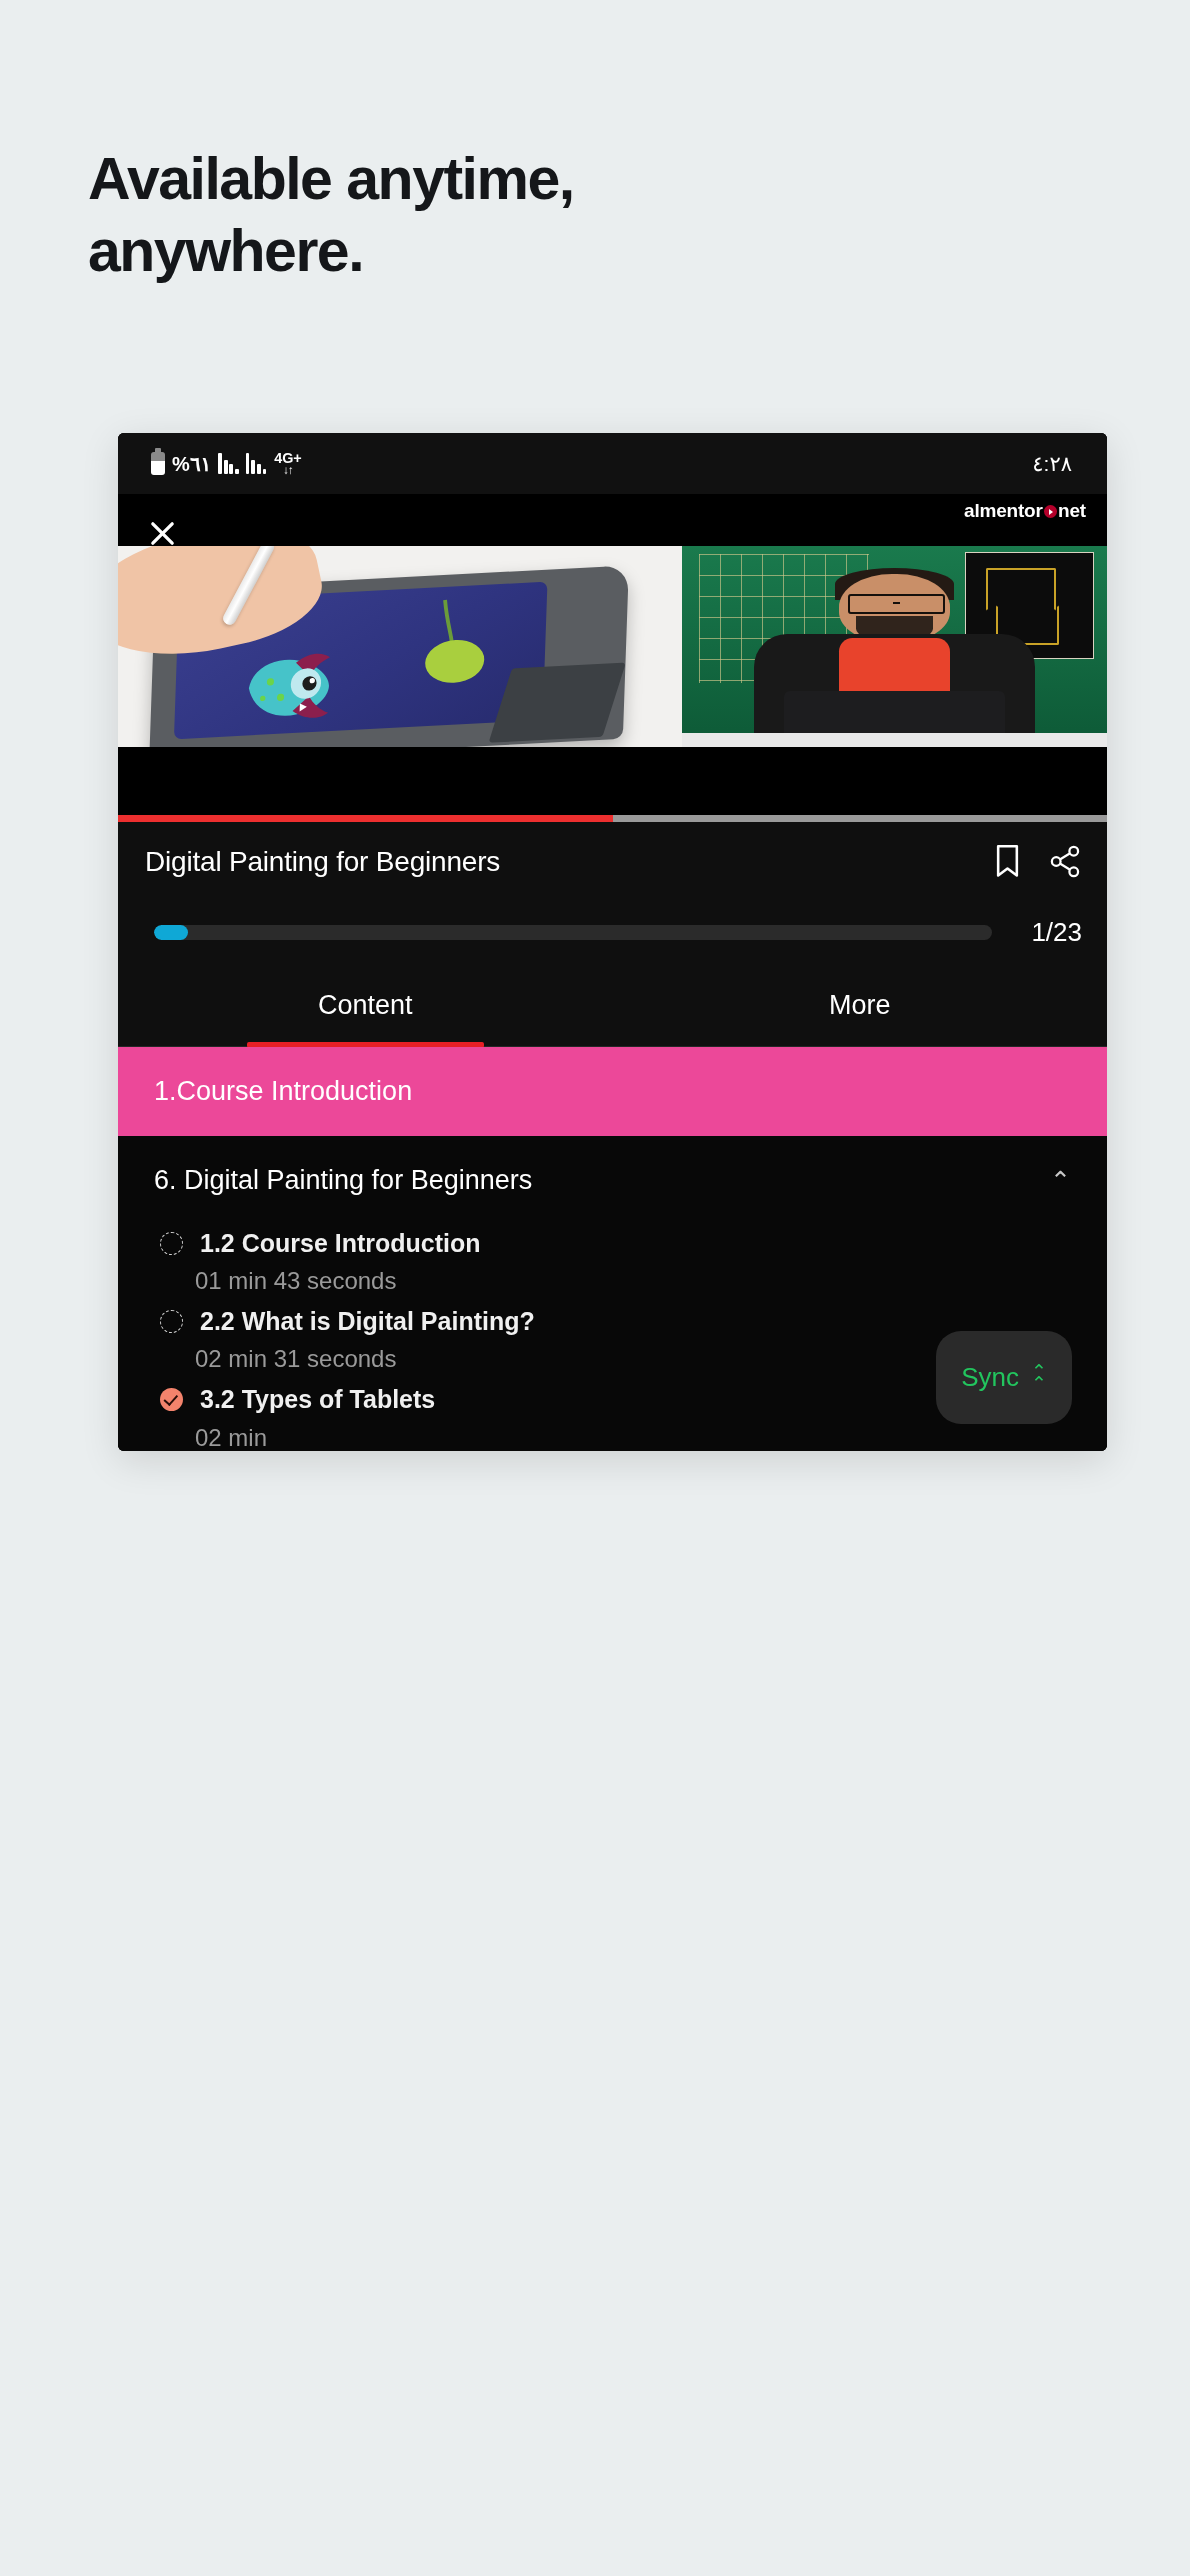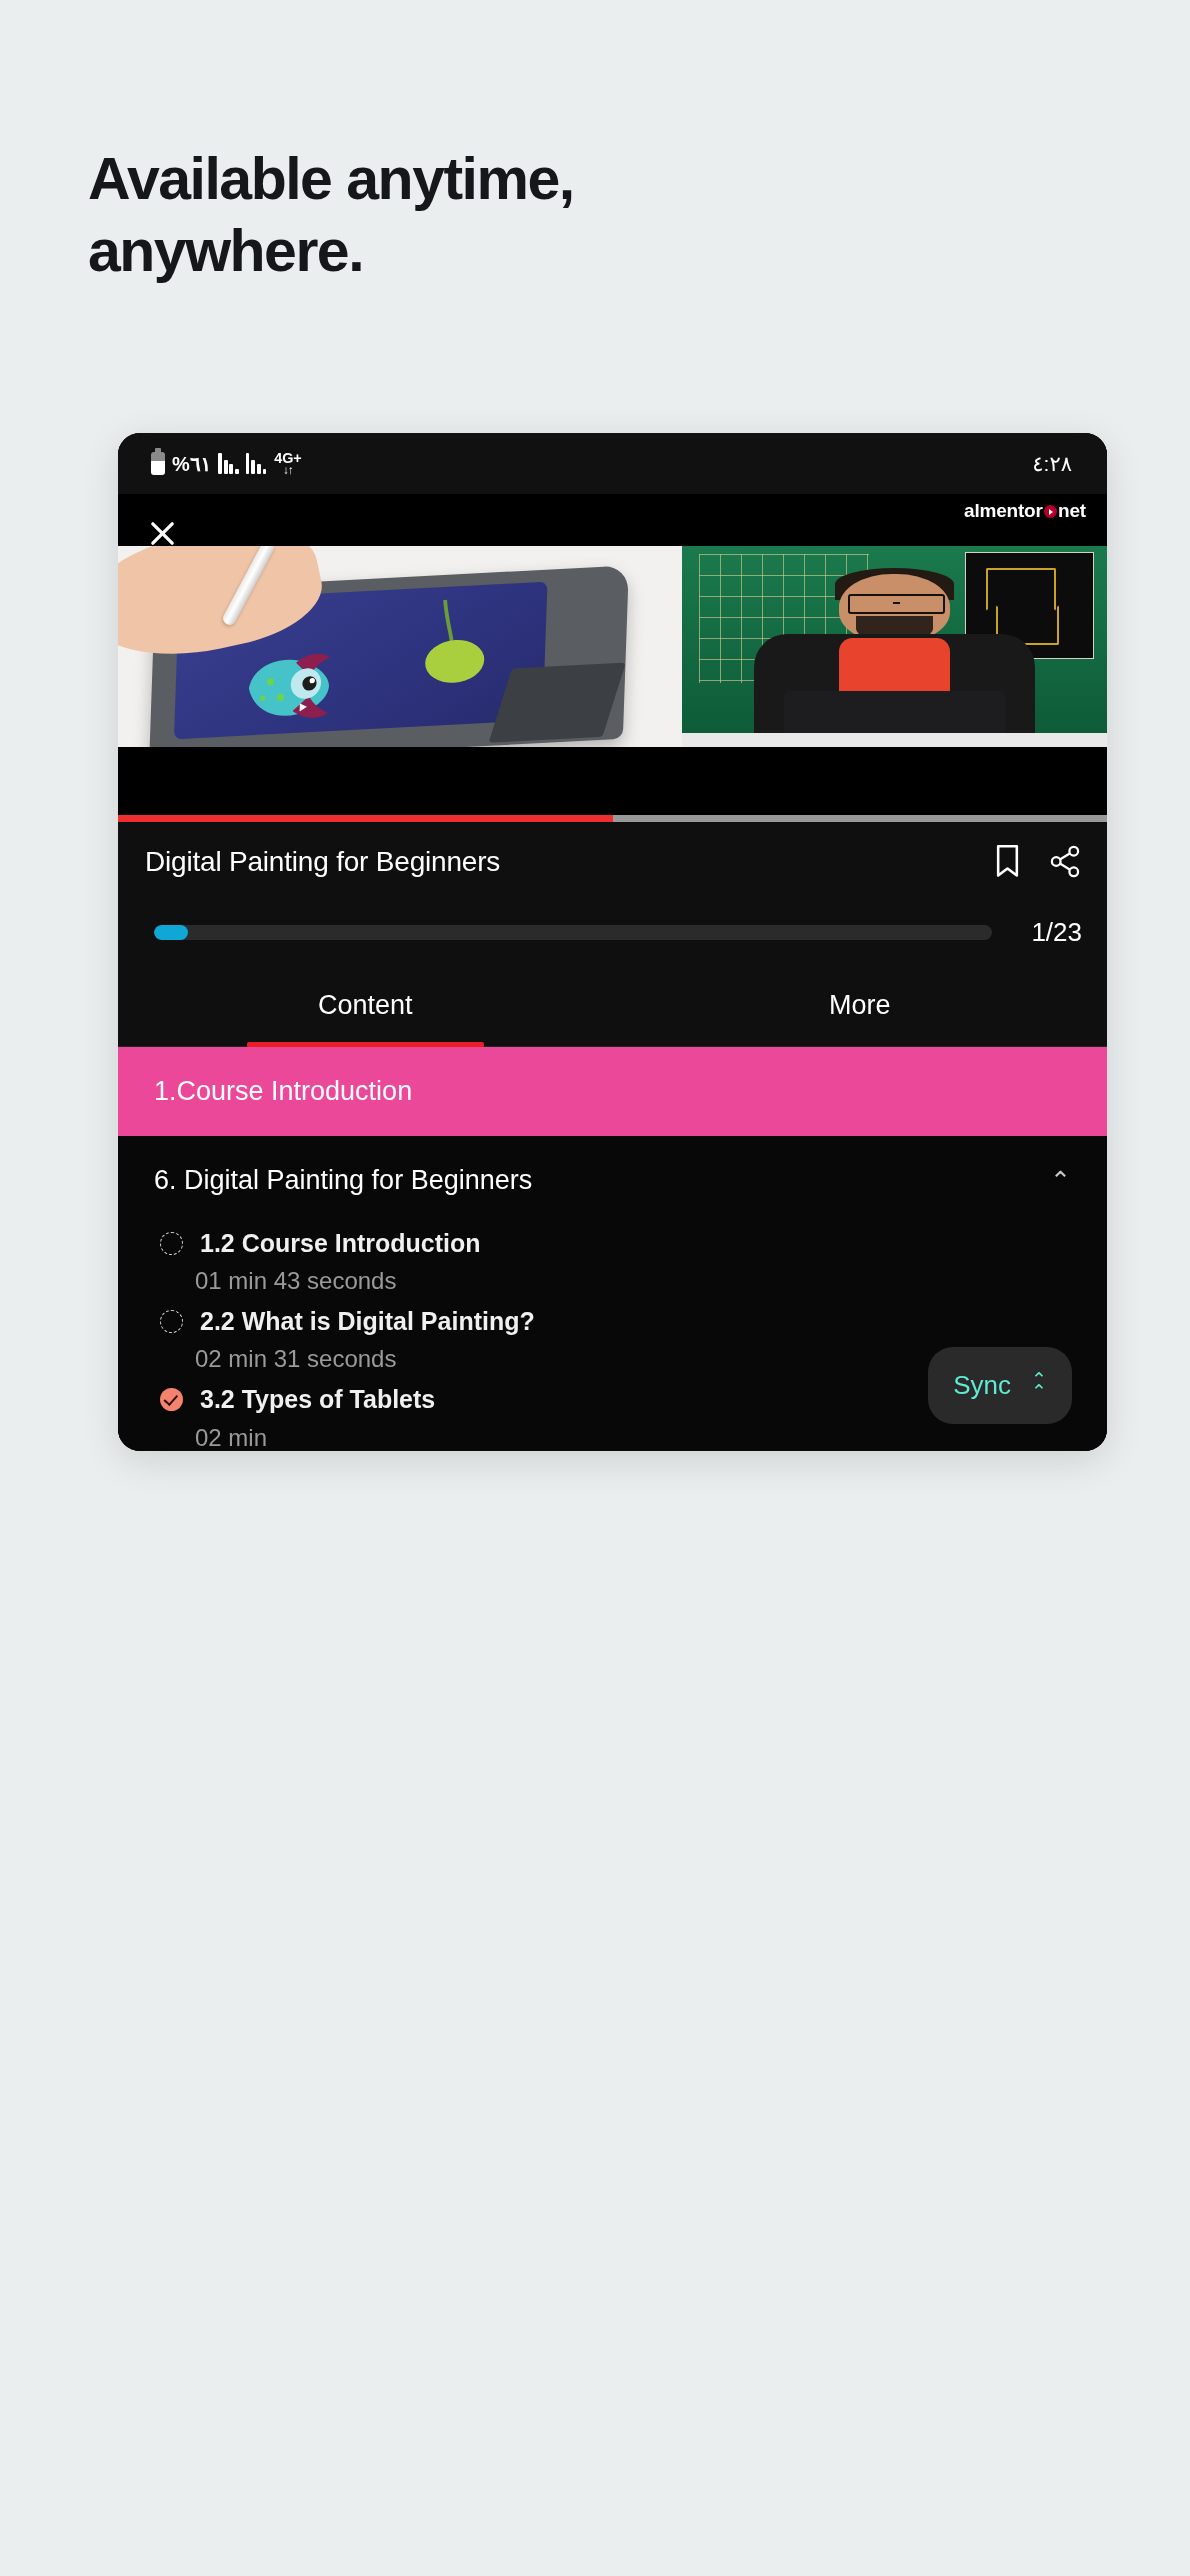--- a/index.html
+++ b/index.html
@@ -31,21 +31,21 @@
   .promo-headline .line { display: block; white-space: pre; }
 
   
   .phone-frame {
     position: absolute;
     left: 118px;
     top: 433px;
     width: 989px;
     height: 1018px;
     background: #111111;
-    border-radius: 22px;
+    border-radius: 6px;
     overflow: hidden;
     box-shadow: 0 9.6px 38px rgba(0,0,0,0.12);
   }
   .phone-screen {
     position: absolute;
     inset: 0;
     background: #0b0b0b;
     display: flex;
     flex-direction: column;
     overflow: hidden;
@@ -508,27 +508,27 @@
     border-width: 0 2.4px 2.4px 0;
     transform: rotate(42deg);
   }
 
   
   .sync-btn {
     position: absolute;
     right: 35px;
     bottom: 27px;
     background: #2a2a2a;
-    color: #5eead4;
+    color: #22c55e;
     border-radius: 25px;
-    padding: 23px 25px;
+    padding: 31px 25px;
     font-size: 26px;
     display: flex;
     align-items: center;
-    gap: 20px;
+    gap: 12px;
     cursor: pointer;
   }
   .sync-chevrons {
     display: flex;
     flex-direction: column;
     line-height: 0.62;
     font-size: 19px;
   }
 </style>
 </head>

